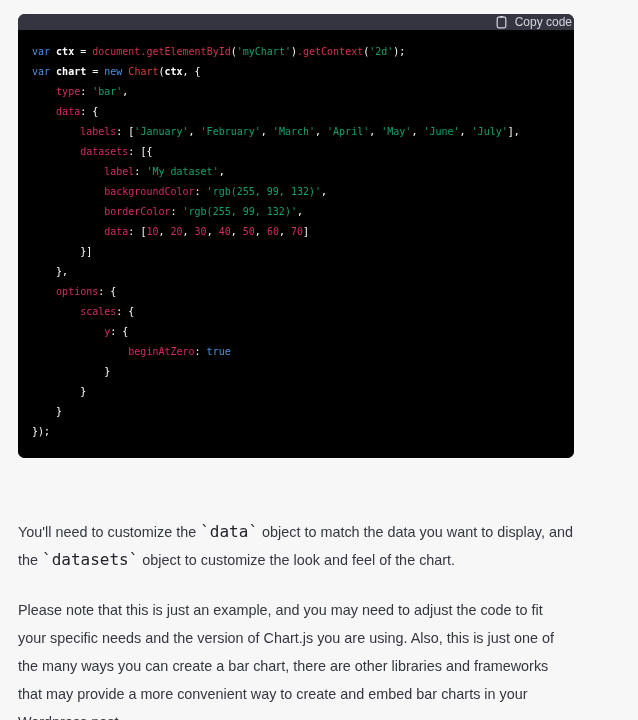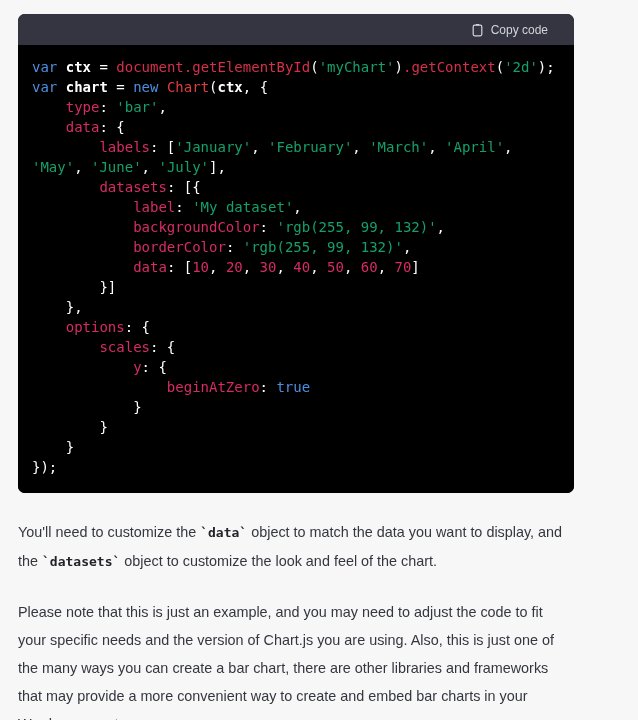--- a/index.html
+++ b/index.html
@@ -26,26 +26,26 @@
     position: absolute;
     left: 18px;
     top: 14px;
     width: 556px;
     border-radius: 7px;
     overflow: hidden;
     background: #000000;
   }
 
   .code-header {
-    height: 31px;
+    height: 16px;
     background: #343541;
     display: flex;
     align-items: center;
     justify-content: flex-end;
-    padding-right: 26px;
+    padding-right: 2px;
     box-sizing: border-box;
   }
 
   .copy-btn {
     display: inline-flex;
     align-items: center;
     gap: 7px;
     color: #d1d5db;
     font-size: 12px;
     font-family: "Liberation Sans", sans-serif;
@@ -65,21 +65,21 @@
 
   .code-body {
     background: #000000;
     padding: 12px 14px 16px 14px;
     box-sizing: border-box;
   }
 
   pre.code {
     margin: 0;
     font-family: "DejaVu Sans Mono", "Liberation Mono", monospace;
-    font-size: 14px;
+    font-size: 10px;
     line-height: 20px;
     color: #ffffff;
     white-space: pre-wrap;
     word-break: break-word;
     tab-size: 4;
   }
 
   
   .t-kw   { color: #4a90e2; }              
   .t-var  { color: #ffffff; font-weight: bold; }
@@ -101,22 +101,22 @@
     margin: 0 0 22px 0;
     font-size: 14.4px;
     line-height: 28px;
     color: #35373f;
     font-family: "Liberation Sans", sans-serif;
   }
   .prose p:last-child { margin-bottom: 0; }
 
   code.inline {
     font-family: "DejaVu Sans Mono", "Liberation Mono", monospace;
-    font-size: 13px;
-    font-weight: bold;
+    font-size: 16px;
+    font-weight: normal;
     color: #23242a;
   }
 </style>
 </head>
 <body>
 
 <div class="page">
 
   <div class="codeblock">
 

